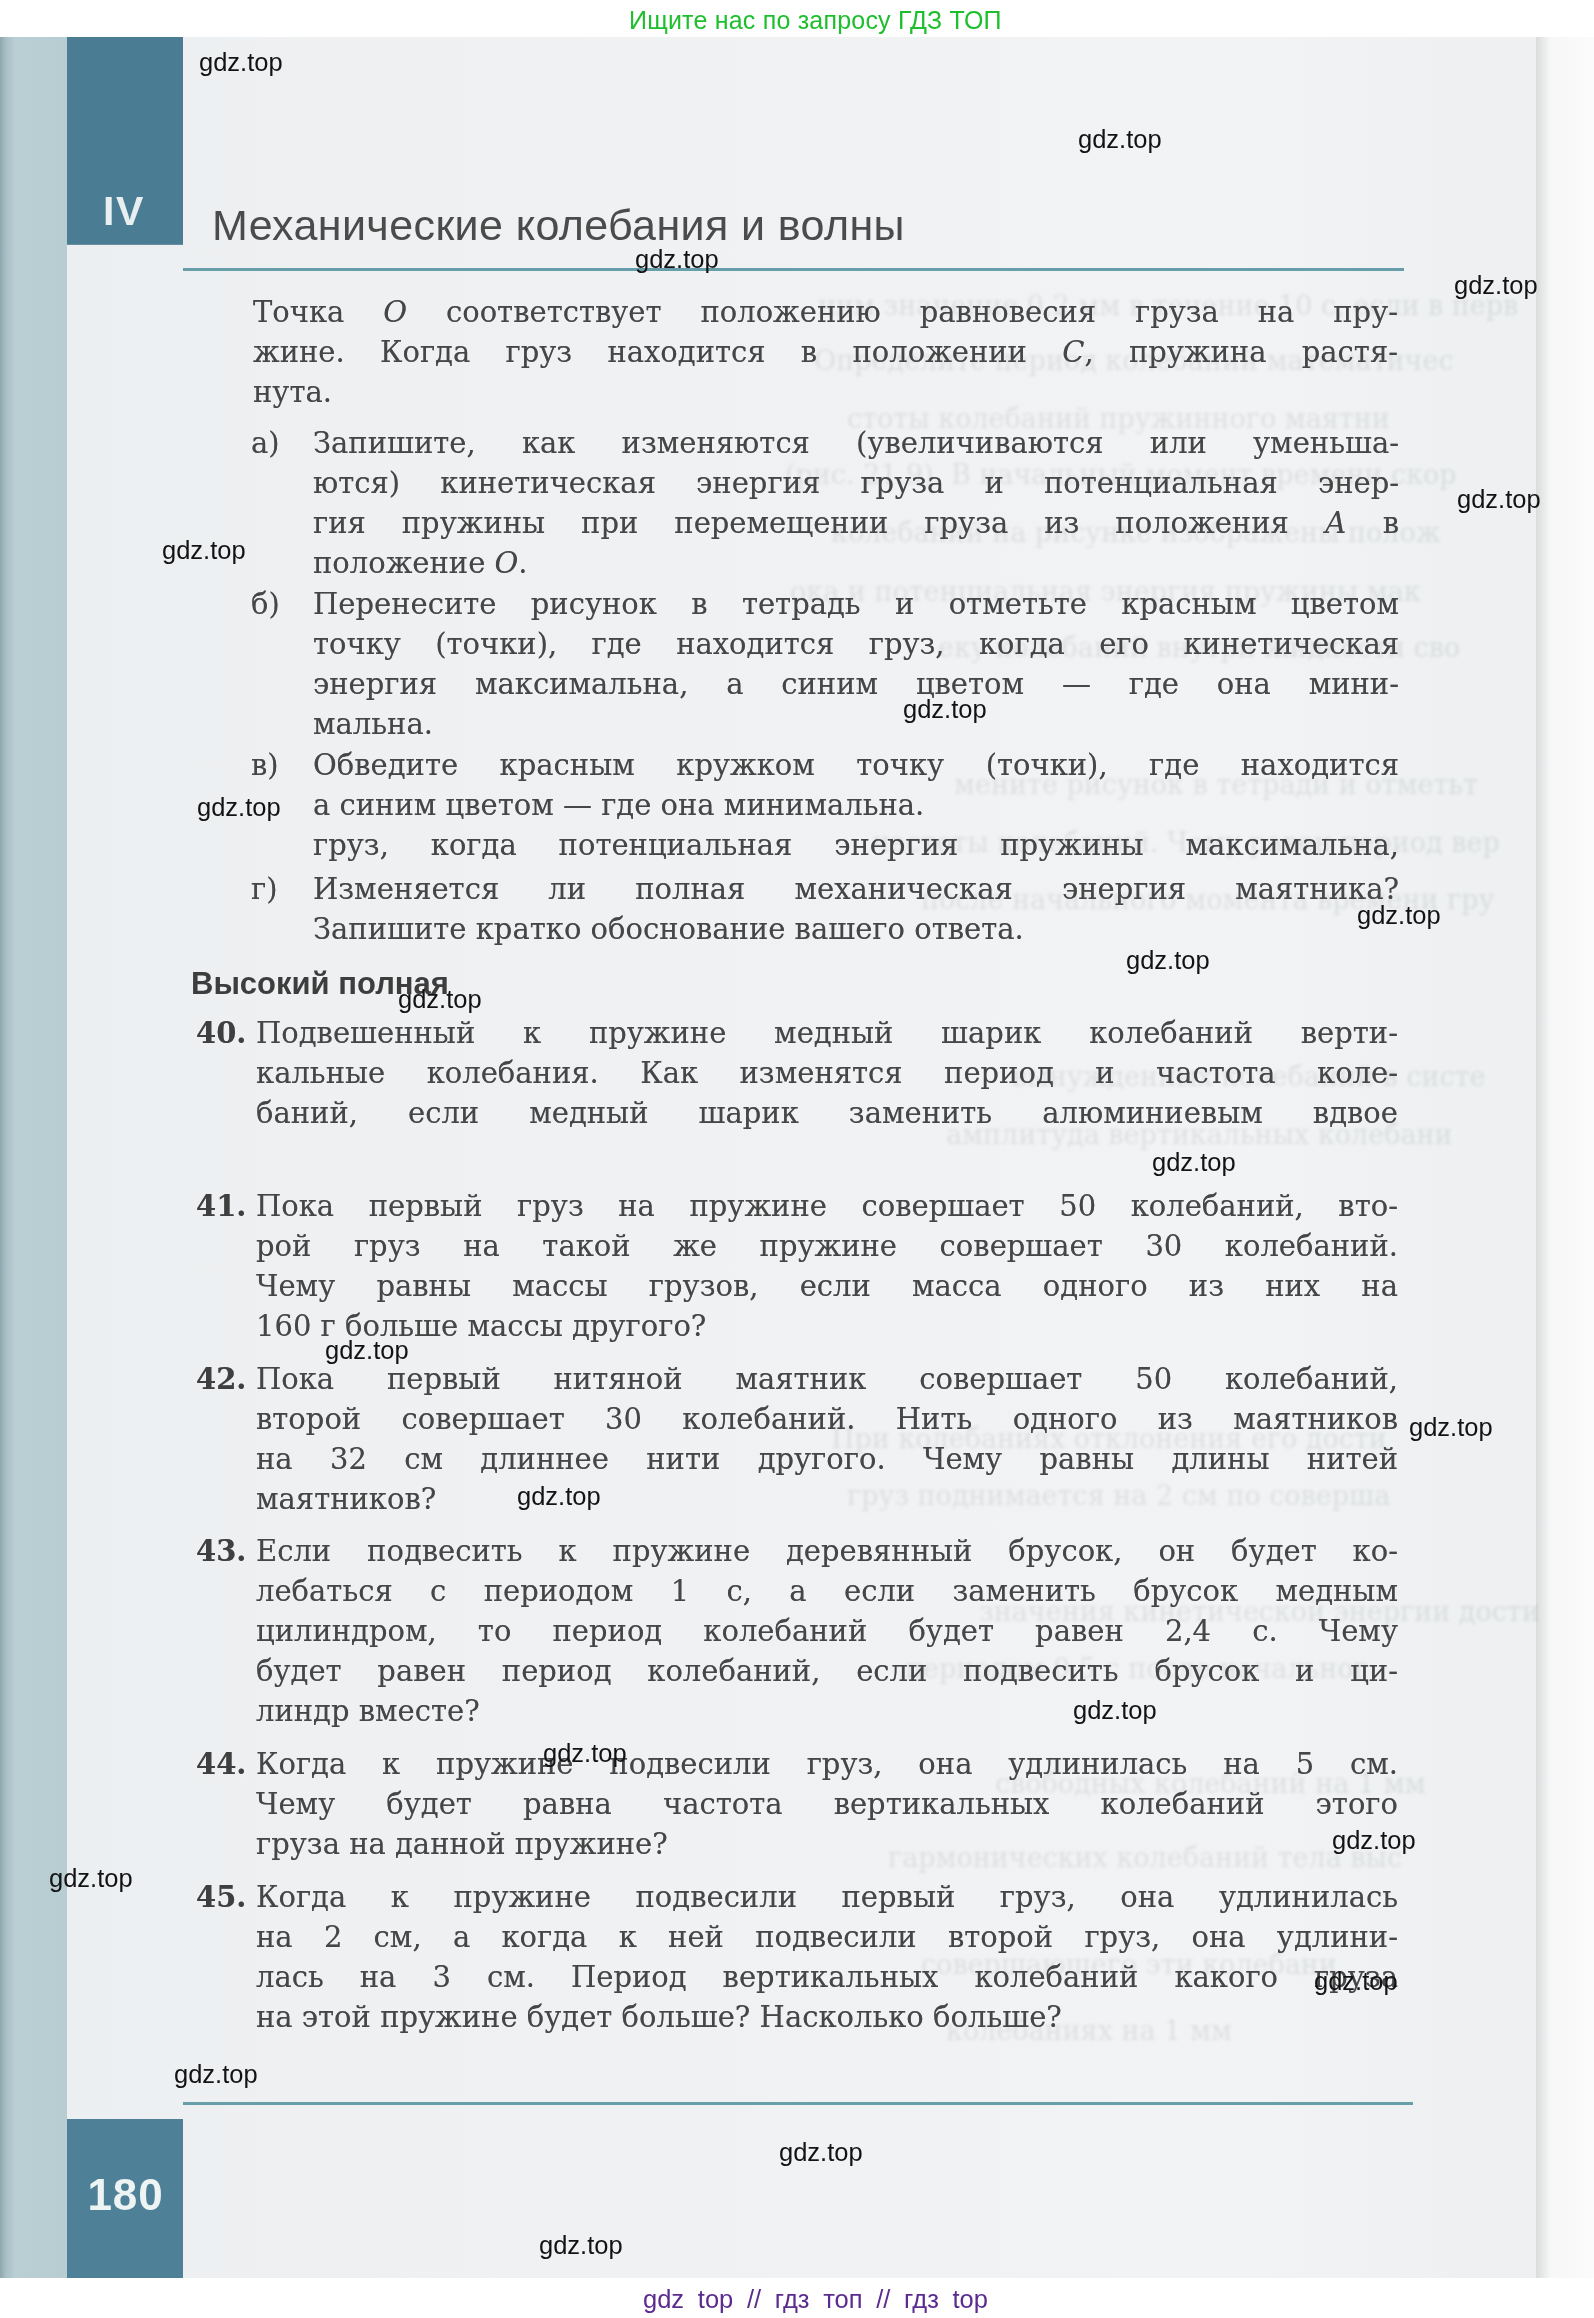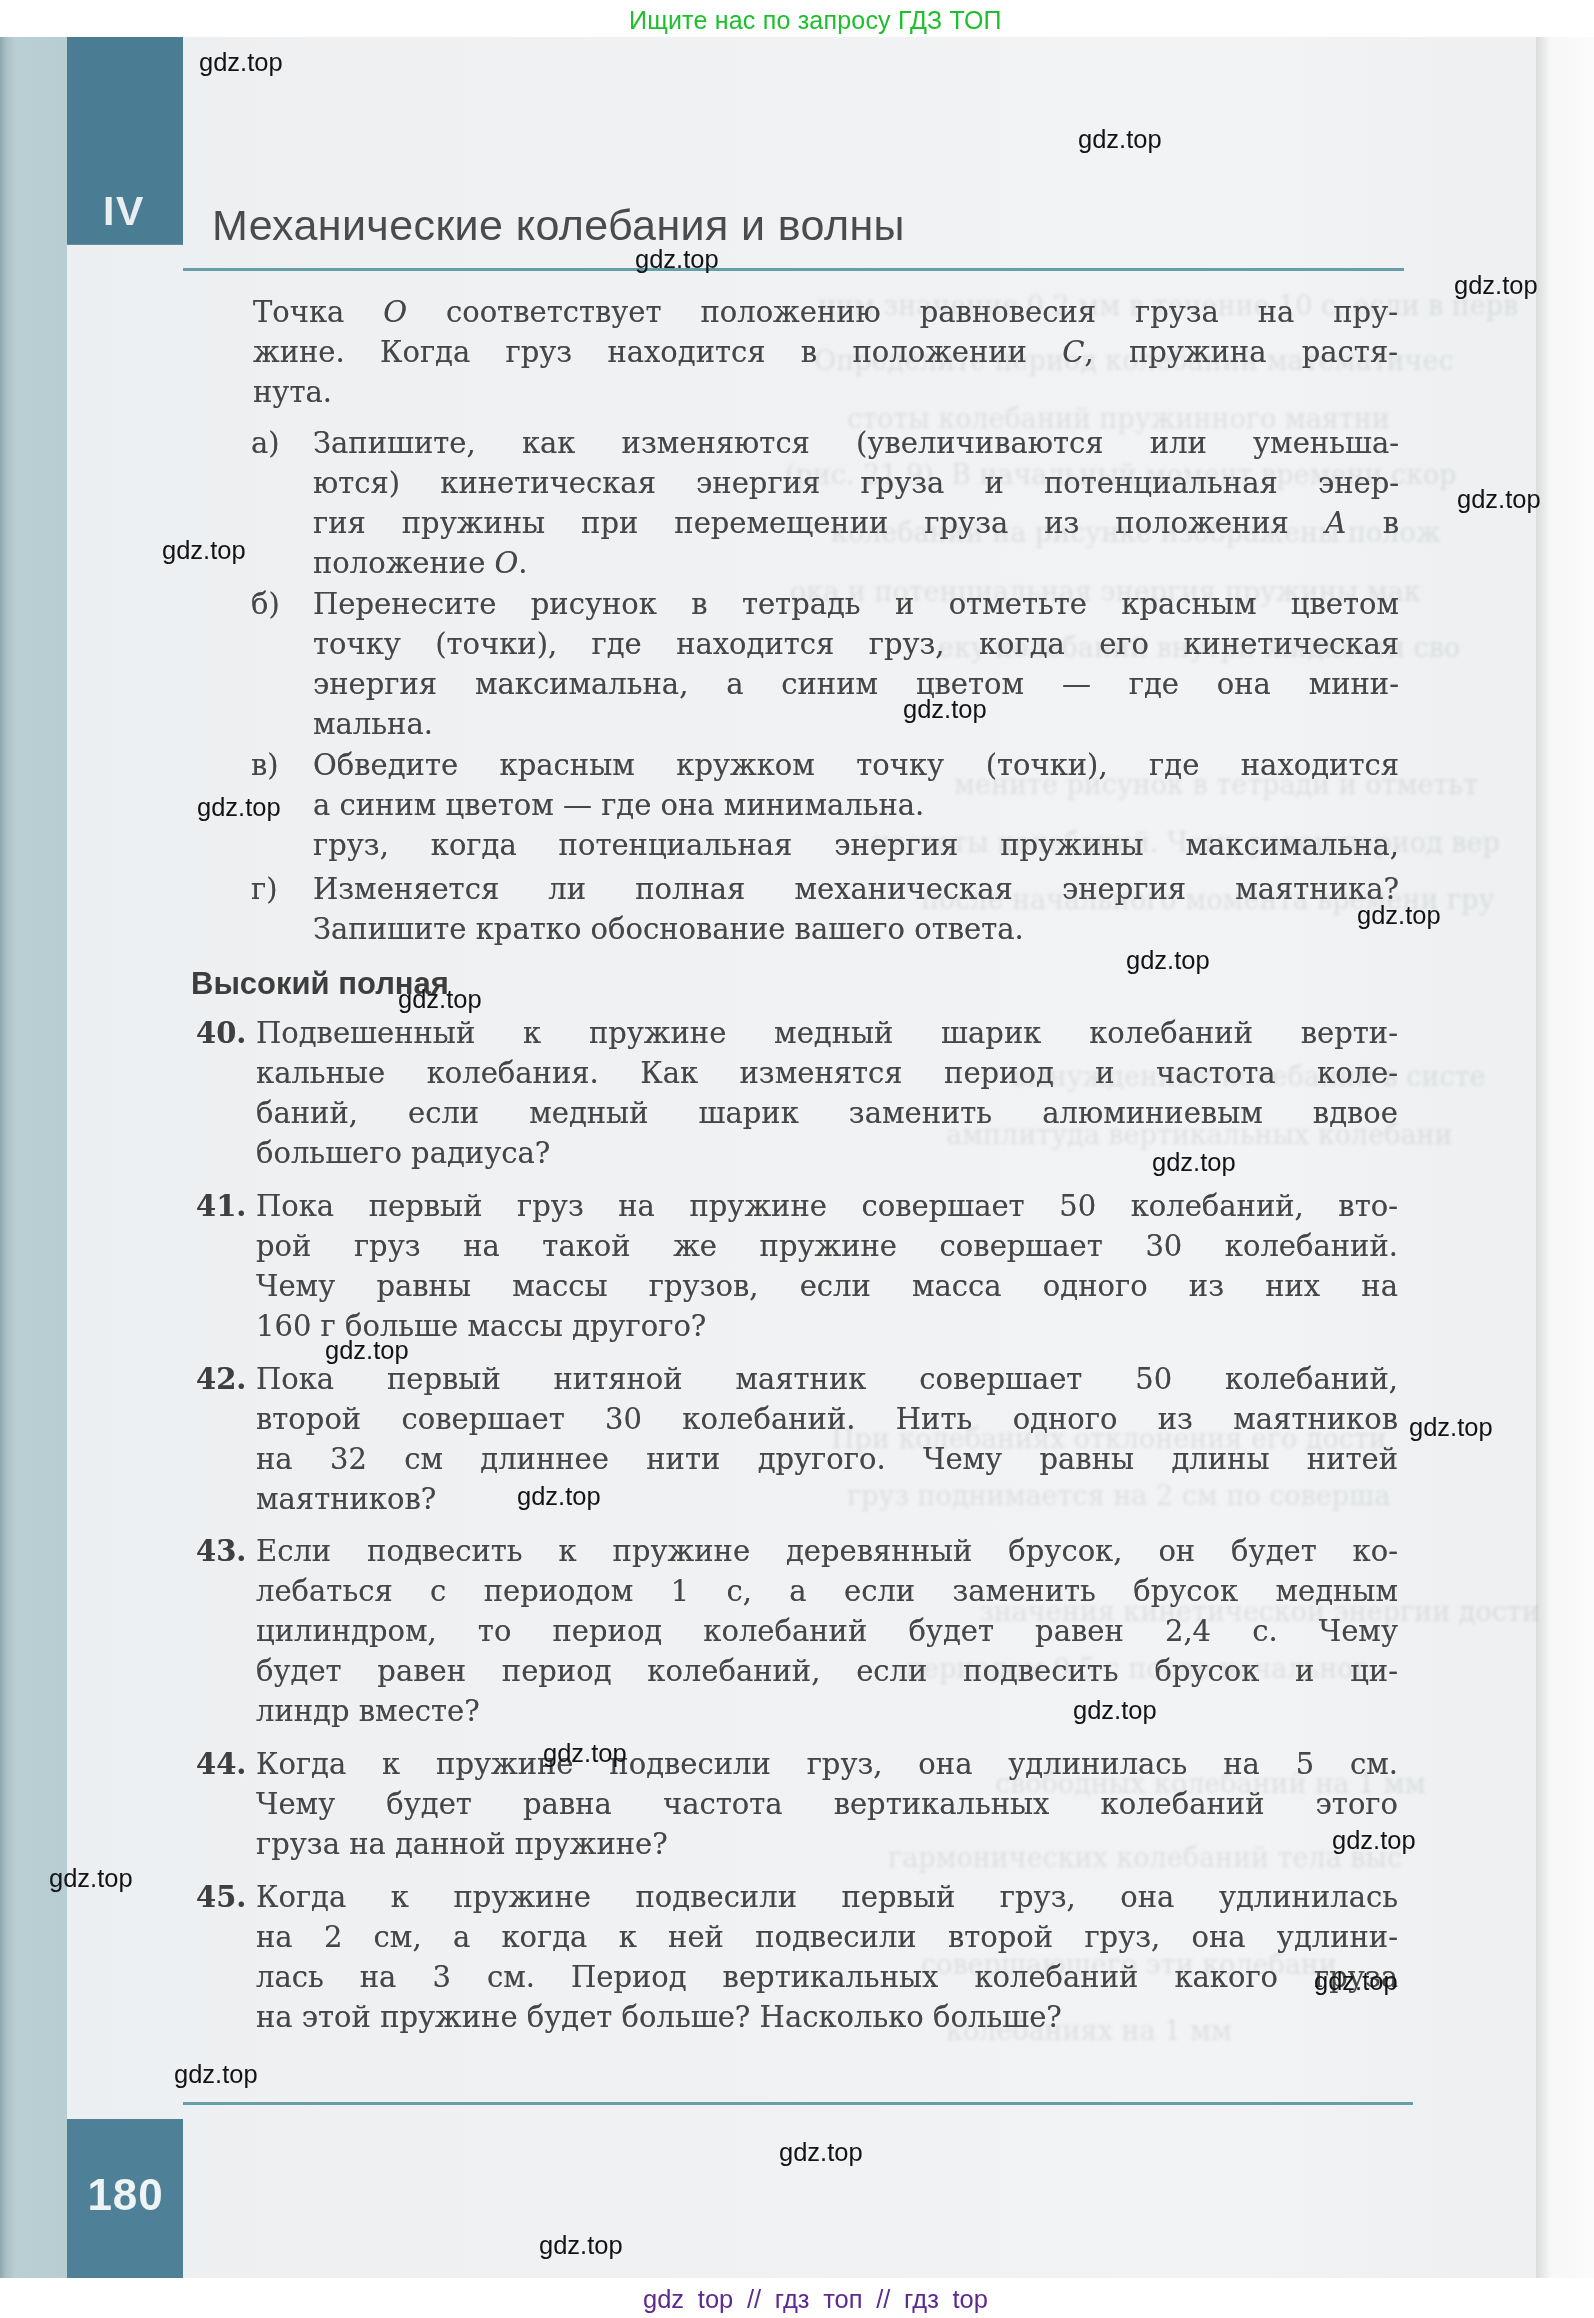--- a/index.html
+++ b/index.html
@@ -117,21 +117,20 @@
     </div>
 
     <div id="section-header">Высокий полная</div>
 
     <div class="block prob" style="top:976px">
       <span class="pnum">40.</span>
       <div class="ptext">
         <div class="line">Подвешенный к пружине медный шарик колебаний верти-</div>
         <div class="line">кальные колебания. Как изменятся период и частота коле-</div>
         <div class="line">баний, если медный шарик заменить алюминиевым вдвое</div>
-        <div class="line last">большего радиуса?</div>
       </div>
     </div>
 
     <div class="block prob" style="top:1149px">
       <span class="pnum">41.</span>
       <div class="ptext">
         <div class="line">Пока первый груз на пружине совершает 50 колебаний, вто-</div>
         <div class="line">рой груз на такой же пружине совершает 30 колебаний.</div>
         <div class="line">Чему равны массы грузов, если масса одного из них на</div>
         <div class="line last">160 г больше массы другого?</div>

